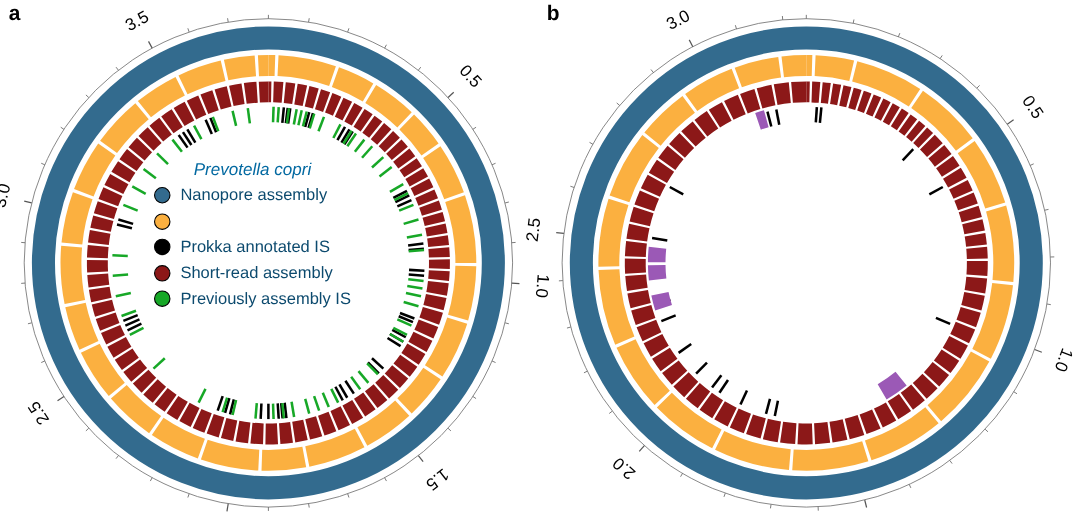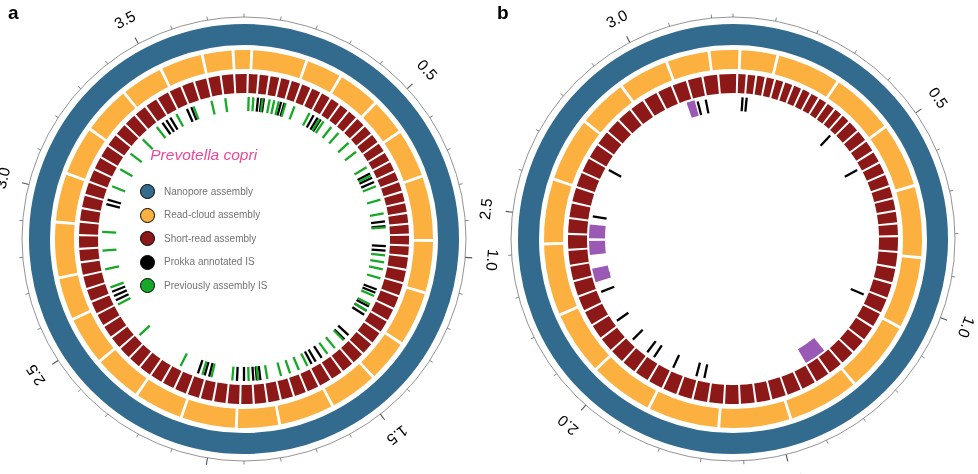--- a/index.html
+++ b/index.html
@@ -5,25 +5,25 @@
   html,body{margin:0;padding:0;background:#ffffff;}
   body{width:978px;height:474px;font-family:"Liberation Sans",sans-serif;overflow:hidden;}
   #figure{position:relative;width:978px;height:474px;background:#fff;}
   .panel{position:absolute;top:0;height:474px;width:489px;}
   #panel-a{left:0;}
   #panel-b{left:489px;}
   .panel-label{position:absolute;font-weight:bold;font-size:19px;color:#000;left:8px;top:2px;letter-spacing:0;}
   .plot{position:absolute;left:0;top:0;width:489px;height:474px;}
   .legend{position:absolute;display:flex;flex-direction:column;align-items:flex-start;}
   #legend-a{left:140px;top:146px;}
-  .legend-title{font-size:15.5px;color:#ec4899;margin-bottom:16px;white-space:nowrap;align-self:center;}
+  .legend-title{font-size:15.5px;color:#0369a1;margin-bottom:2px;white-space:nowrap;align-self:center;}
   .legend-title .sci{font-style:italic;}
   .legend-row{display:flex;align-items:center;height:23.5px;white-space:nowrap;}
   .swatch{width:15px;height:15px;border-radius:50%;border:1.4px solid #000;box-sizing:border-box;flex:0 0 auto;margin-right:9px;}
-  .legend-label{font-size:10px;color:#737373;line-height:1;}
+  .legend-label{font-size:15px;color:#0c4a6e;line-height:1;}
   .tick-label{position:absolute;font-size:15.5px;color:#000;transform-origin:50% 50%;white-space:nowrap;}
 </style>
 </head>
 <body>
 
 <div id="figure">
 
   <div class="panel" id="panel-a">
     <div class="panel-label">a</div>
     <svg class="plot" id="plot-a" viewBox="0 0 489 474">
@@ -279,29 +279,28 @@
         </g>
       </svg>
     <div class="legend" id="legend-a">
       <div class="legend-title"><span class="sci">Prevotella copri</span></div>
       <div class="legend-row">
         <span class="swatch" style="background: rgb(51, 107, 142);"></span>
         <span class="legend-label">Nanopore assembly</span>
       </div>
       <div class="legend-row">
         <span class="swatch" style="background: rgb(251, 176, 64);"></span>
-        <span class="legend-label">Read-cloud assembly</span>
+      </div>
+      <div class="legend-row">
+        <span class="swatch" style="background: rgb(0, 0, 0);"></span>
+        <span class="legend-label">Prokka annotated IS</span>
       </div>
       <div class="legend-row">
         <span class="swatch" style="background: rgb(140, 24, 24);"></span>
         <span class="legend-label">Short-read assembly</span>
-      </div>
-      <div class="legend-row">
-        <span class="swatch" style="background: rgb(0, 0, 0);"></span>
-        <span class="legend-label">Prokka annotated IS</span>
       </div>
       <div class="legend-row">
         <span class="swatch" style="background: rgb(23, 168, 39);"></span>
         <span class="legend-label">Previously assembly IS</span>
       </div>
     </div>
     <div id="ticks-a">
         <div class="tick-label" style="left: 427.195px; top: 70.3569px; transform: translate(-50%, -50%) rotate(47.3684deg);">0.5</div>
         <div class="tick-label" style="left: 492.15px; top: 259.562px; transform: translate(-50%, -50%) rotate(94.7368deg);">1.0</div>
         <div class="tick-label" style="left: 396.939px; top: 435.496px; transform: translate(-50%, -50%) rotate(142.105deg);">1.5</div>

